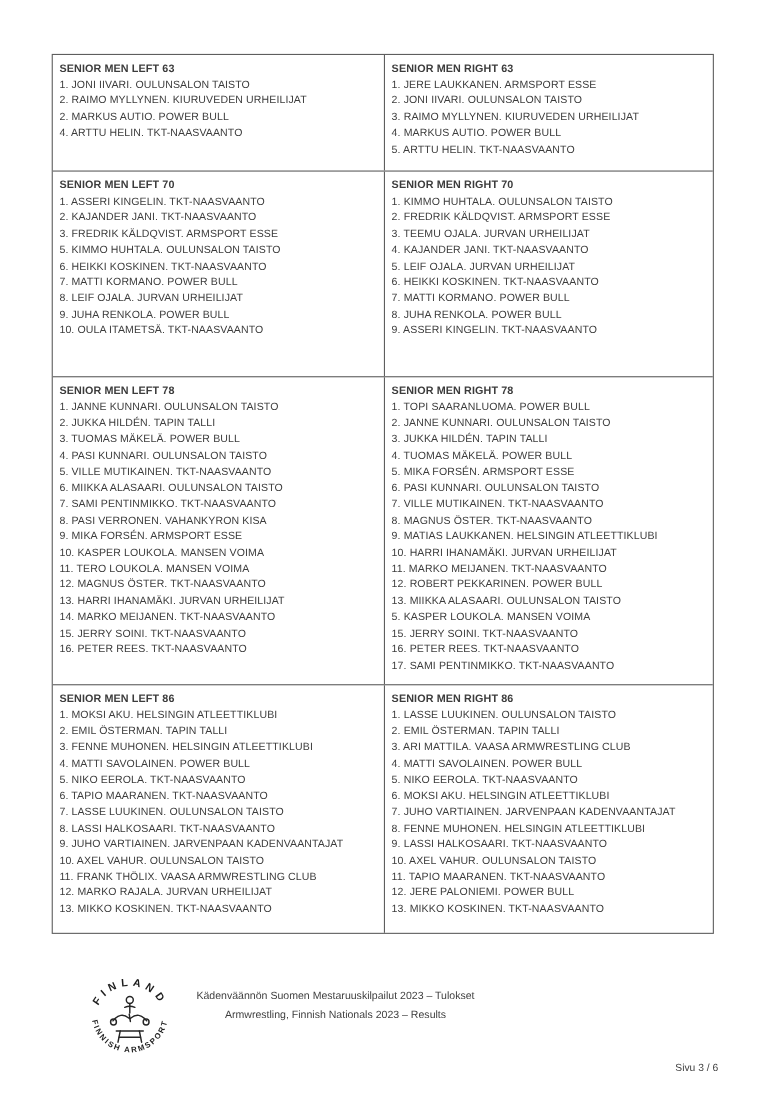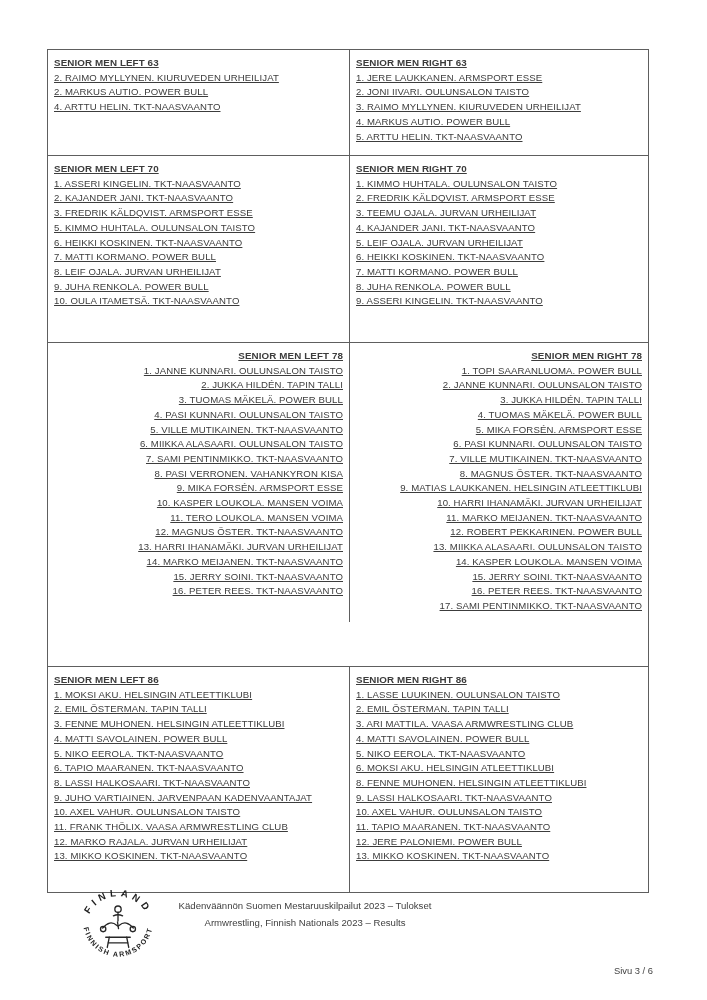--- a/index.html
+++ b/index.html
@@ -24,21 +24,20 @@
     grid-template-columns:301px 1fr;
     box-sizing:border-box;
   }
   .section-row + .section-row{
     border-top:1px solid #5e5e5e;
   }
   .cell{
     padding:6px 6px 0 6px;
     box-sizing:border-box;
     overflow:hidden;
-    text-decoration:underline;
   }
   .cell-right{
     border-left:1px solid #5e5e5e;
   }
   .cell-title{
     font-weight:700;
     font-size:9.8px;
     line-height:14.7px;
     letter-spacing:0.1px;
   }
@@ -75,20 +74,21 @@
     margin-top:37px;
   }
 </style>
 </head>
 <body>
 
 <div class="results-table">
   <div class="section-row" style="height: 105px;">
     <div class="cell cell-left">
       <div class="cell-title">SENIOR MEN LEFT 63</div>
+    <div class="entry">1. JONI IIVARI. OULUNSALON TAISTO</div>
         <div class="entry">2. RAIMO MYLLYNEN. KIURUVEDEN URHEILIJAT</div>
         <div class="entry">2. MARKUS AUTIO. POWER BULL</div>
         <div class="entry">4. ARTTU HELIN. TKT-NAASVAANTO</div>
       </div>
     <div class="cell cell-right">
       <div class="cell-title">SENIOR MEN RIGHT 63</div>
     <div class="entry">1. JERE LAUKKANEN. ARMSPORT ESSE</div>
         <div class="entry">2. JONI IIVARI. OULUNSALON TAISTO</div>
         <div class="entry">3. RAIMO MYLLYNEN. KIURUVEDEN URHEILIJAT</div>
         <div class="entry">4. MARKUS AUTIO. POWER BULL</div>
@@ -116,21 +116,21 @@
         <div class="entry">3. TEEMU OJALA. JURVAN URHEILIJAT</div>
         <div class="entry">4. KAJANDER JANI. TKT-NAASVAANTO</div>
         <div class="entry">5. LEIF OJALA. JURVAN URHEILIJAT</div>
         <div class="entry">6. HEIKKI KOSKINEN. TKT-NAASVAANTO</div>
         <div class="entry">7. MATTI KORMANO. POWER BULL</div>
         <div class="entry">8. JUHA RENKOLA. POWER BULL</div>
         <div class="entry">9. ASSERI KINGELIN. TKT-NAASVAANTO</div>
       </div>
   </div>
 
-  <div class="section-row" style="height: 280px; text-align: right;">
+  <div class="section-row" style="height: 280px;">
     <div class="cell cell-left">
       <div class="cell-title">SENIOR MEN LEFT 78</div>
     <div class="entry">1. JANNE KUNNARI. OULUNSALON TAISTO</div>
         <div class="entry">2. JUKKA HILDÉN. TAPIN TALLI</div>
         <div class="entry">3. TUOMAS MÄKELÄ. POWER BULL</div>
         <div class="entry">4. PASI KUNNARI. OULUNSALON TAISTO</div>
         <div class="entry">5. VILLE MUTIKAINEN. TKT-NAASVAANTO</div>
         <div class="entry">6. MIIKKA ALASAARI. OULUNSALON TAISTO</div>
         <div class="entry">7. SAMI PENTINMIKKO. TKT-NAASVAANTO</div>
         <div class="entry">8. PASI VERRONEN. VAHANKYRON KISA</div>
@@ -151,51 +151,53 @@
         <div class="entry">4. TUOMAS MÄKELÄ. POWER BULL</div>
         <div class="entry">5. MIKA FORSÉN. ARMSPORT ESSE</div>
         <div class="entry">6. PASI KUNNARI. OULUNSALON TAISTO</div>
         <div class="entry">7. VILLE MUTIKAINEN. TKT-NAASVAANTO</div>
         <div class="entry">8. MAGNUS ÖSTER. TKT-NAASVAANTO</div>
         <div class="entry">9. MATIAS LAUKKANEN. HELSINGIN ATLEETTIKLUBI</div>
         <div class="entry">10. HARRI IHANAMÄKI. JURVAN URHEILIJAT</div>
         <div class="entry">11. MARKO MEIJANEN. TKT-NAASVAANTO</div>
         <div class="entry">12. ROBERT PEKKARINEN. POWER BULL</div>
         <div class="entry">13. MIIKKA ALASAARI. OULUNSALON TAISTO</div>
-        <div class="entry">14. KASPER LOUKOLA. MANSEN VOIMA</div>
+        <div class="entry">5. KASPER LOUKOLA. MANSEN VOIMA</div>
         <div class="entry">15. JERRY SOINI. TKT-NAASVAANTO</div>
         <div class="entry">16. PETER REES. TKT-NAASVAANTO</div>
         <div class="entry">17. SAMI PENTINMIKKO. TKT-NAASVAANTO</div>
       </div>
   </div>
 
-  <div class="section-row" style="height: 226px; margin-top: 44px;">
+  <div class="section-row" style="height: 226px;">
     <div class="cell cell-left">
       <div class="cell-title">SENIOR MEN LEFT 86</div>
     <div class="entry">1. MOKSI AKU. HELSINGIN ATLEETTIKLUBI</div>
         <div class="entry">2. EMIL ÖSTERMAN. TAPIN TALLI</div>
         <div class="entry">3. FENNE MUHONEN. HELSINGIN ATLEETTIKLUBI</div>
         <div class="entry">4. MATTI SAVOLAINEN. POWER BULL</div>
         <div class="entry">5. NIKO EEROLA. TKT-NAASVAANTO</div>
         <div class="entry">6. TAPIO MAARANEN. TKT-NAASVAANTO</div>
+        <div class="entry">7. LASSE LUUKINEN. OULUNSALON TAISTO</div>
         <div class="entry">8. LASSI HALKOSAARI. TKT-NAASVAANTO</div>
         <div class="entry">9. JUHO VARTIAINEN. JARVENPAAN KADENVAANTAJAT</div>
         <div class="entry">10. AXEL VAHUR. OULUNSALON TAISTO</div>
         <div class="entry">11. FRANK THÖLIX. VAASA ARMWRESTLING CLUB</div>
         <div class="entry">12. MARKO RAJALA. JURVAN URHEILIJAT</div>
         <div class="entry">13. MIKKO KOSKINEN. TKT-NAASVAANTO</div>
       </div>
     <div class="cell cell-right">
       <div class="cell-title">SENIOR MEN RIGHT 86</div>
     <div class="entry">1. LASSE LUUKINEN. OULUNSALON TAISTO</div>
         <div class="entry">2. EMIL ÖSTERMAN. TAPIN TALLI</div>
         <div class="entry">3. ARI MATTILA. VAASA ARMWRESTLING CLUB</div>
         <div class="entry">4. MATTI SAVOLAINEN. POWER BULL</div>
         <div class="entry">5. NIKO EEROLA. TKT-NAASVAANTO</div>
         <div class="entry">6. MOKSI AKU. HELSINGIN ATLEETTIKLUBI</div>
+        <div class="entry">7. JUHO VARTIAINEN. JARVENPAAN KADENVAANTAJAT</div>
         <div class="entry">8. FENNE MUHONEN. HELSINGIN ATLEETTIKLUBI</div>
         <div class="entry">9. LASSI HALKOSAARI. TKT-NAASVAANTO</div>
         <div class="entry">10. AXEL VAHUR. OULUNSALON TAISTO</div>
         <div class="entry">11. TAPIO MAARANEN. TKT-NAASVAANTO</div>
         <div class="entry">12. JERE PALONIEMI. POWER BULL</div>
         <div class="entry">13. MIKKO KOSKINEN. TKT-NAASVAANTO</div>
       </div>
   </div>
 </div>
 

